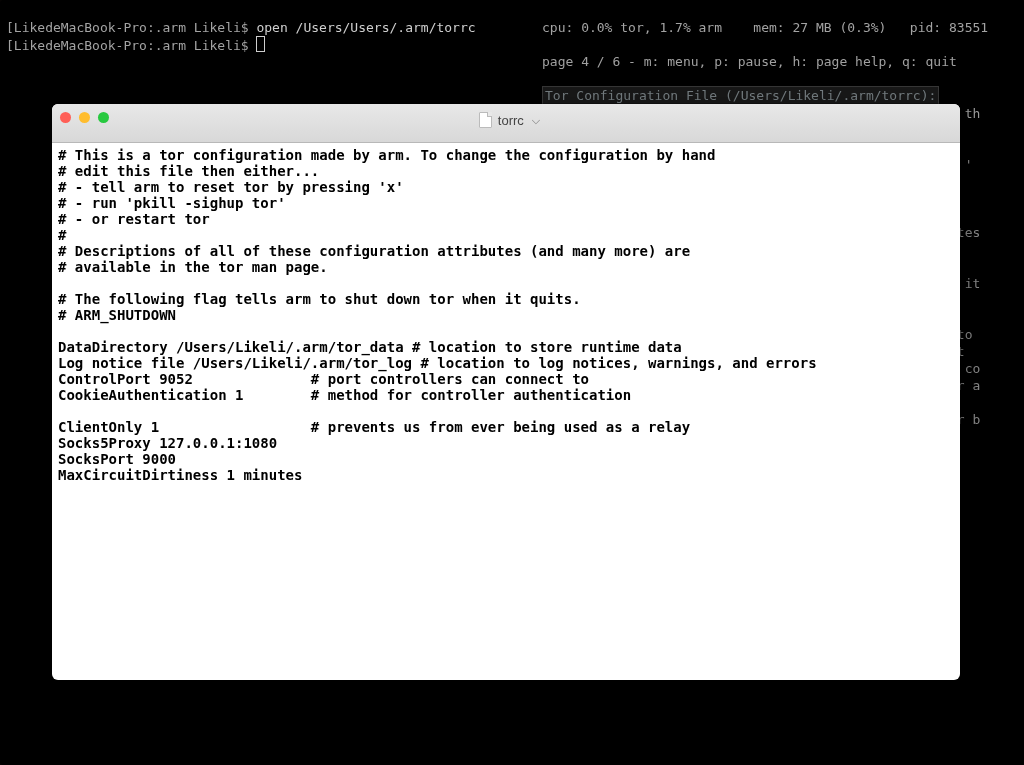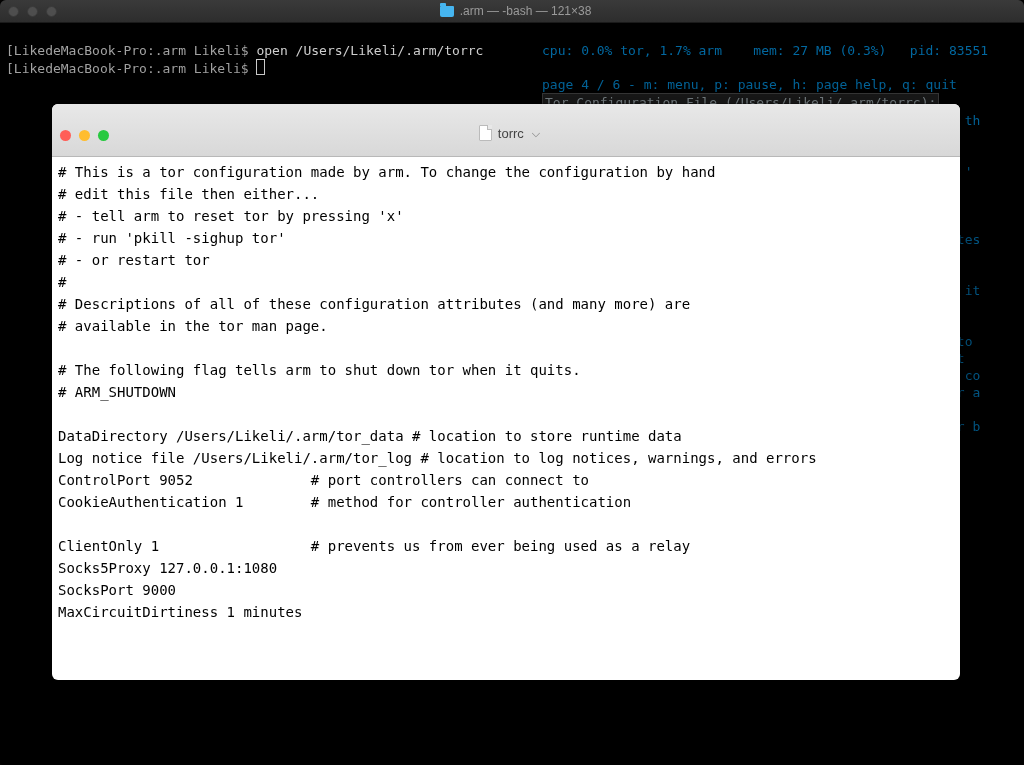--- a/index.html
+++ b/index.html
@@ -100,49 +100,50 @@
     top: 0;
     width: 490px;
     color: #4e5558;
     font-size: 13px;
     line-height: 17px;
     padding: 2px 4px 0 8px;
     box-sizing: border-box;
     white-space: pre;
     overflow: hidden;
   }
-  .arm-pane .dim { color:#0369a1; }
+  .arm-pane .dim { color:#a3a3a3; }
   .arm-pane .hl-cyan { color:#2e6c7a;}
   .arm-pane .hdr {
     color:#7d868a;
     background:#1a1a1a;
     border:1px solid #3a3a3a;
     padding:0 2px;
     display:inline-block;
+    margin-top:16px;
   }
 
   
   .textedit-window {
     position: absolute;
     left: 52px;
     top: 104px;
     width: 908px;
     height: 576px;
     background: #fff;
     border-radius: 6px;
     box-shadow: 0 25px 70px rgba(0,0,0,0.65), 0 0 0 1px rgba(0,0,0,0.25);
     overflow: hidden;
   }
   .textedit-titlebar {
     height: 22px;
     background: linear-gradient(#e8e8e8, #d8d8d8);
     border-bottom: 1px solid #b8b8b8;
     display: flex;
-    align-items: flex-end;
-    padding: 15px 8px;
+    align-items: flex-start;
+    padding: 8px 8px;
     font-family: -apple-system, "Helvetica Neue", sans-serif;
     font-size: 13px;
     color: #3a3a3a;
   }
   .textedit-titlebar .traffic .dot.close { background:#ff5f57; }
   .textedit-titlebar .traffic .dot.min   { background:#ffbd2e; }
   .textedit-titlebar .traffic .dot.max   { background:#28c940; }
   .textedit-title-center {
     flex:1;
     display:flex;
@@ -169,48 +170,37 @@
   }
   .chev {
     color:#888;
     font-size:11px;
     margin-left:2px;
   }
   .textedit-body {
     padding: 4px 6px;
     font-family: "Menlo","Consolas",monospace;
     font-size: 14px;
-    line-height: 22px;
+    line-height: 16px;
     color: #000;
     white-space: pre-wrap;
     word-break: break-word;
     height: calc(100% - 22px);
     overflow: hidden;
+    font-weight: bold;
   }
 </style>
 </head>
 <body>
 
 <div class="desktop">
 
   <div class="terminal-window">
-    <div class="terminal-titlebar">
-      <div class="traffic inactive">
-        <div class="dot"></div>
-        <div class="dot"></div>
-        <div class="dot"></div>
-      </div>
-      <div class="title-center">
-        <span class="folder-icon"></span>
-        <span>.arm — -bash — 121×38</span>
-      </div>
-      <div style="width:50px"></div>
-    </div>
     <div class="terminal-body">
-<span class="prompt-host">[LikedeMacBook-Pro:.arm Likeli$ </span><span>open /Users/Likeli/.arm/torrc</span>
+<span class="prompt-host">[LikedeMacBook-Pro:.arm Likeli$ </span><span>open /Users/Users/.arm/torrc</span>
 <span class="prompt-host">[LikedeMacBook-Pro:.arm Likeli$ </span><span class="cursor-block"></span>
 
       
       <div class="arm-pane">
 <span class="dim">cpu: 0.0% tor, 1.7% arm    mem: 27 MB (0.3%)   pid: 83551</span>
 
 <span class="dim">page 4 / 6 - m: menu, p: pause, h: page help, q: quit</span>
 <span class="hdr">Tor Configuration File (/Users/Likeli/.arm/torrc):</span>
                                         <span class="dim">rm. To change th</span>
 

